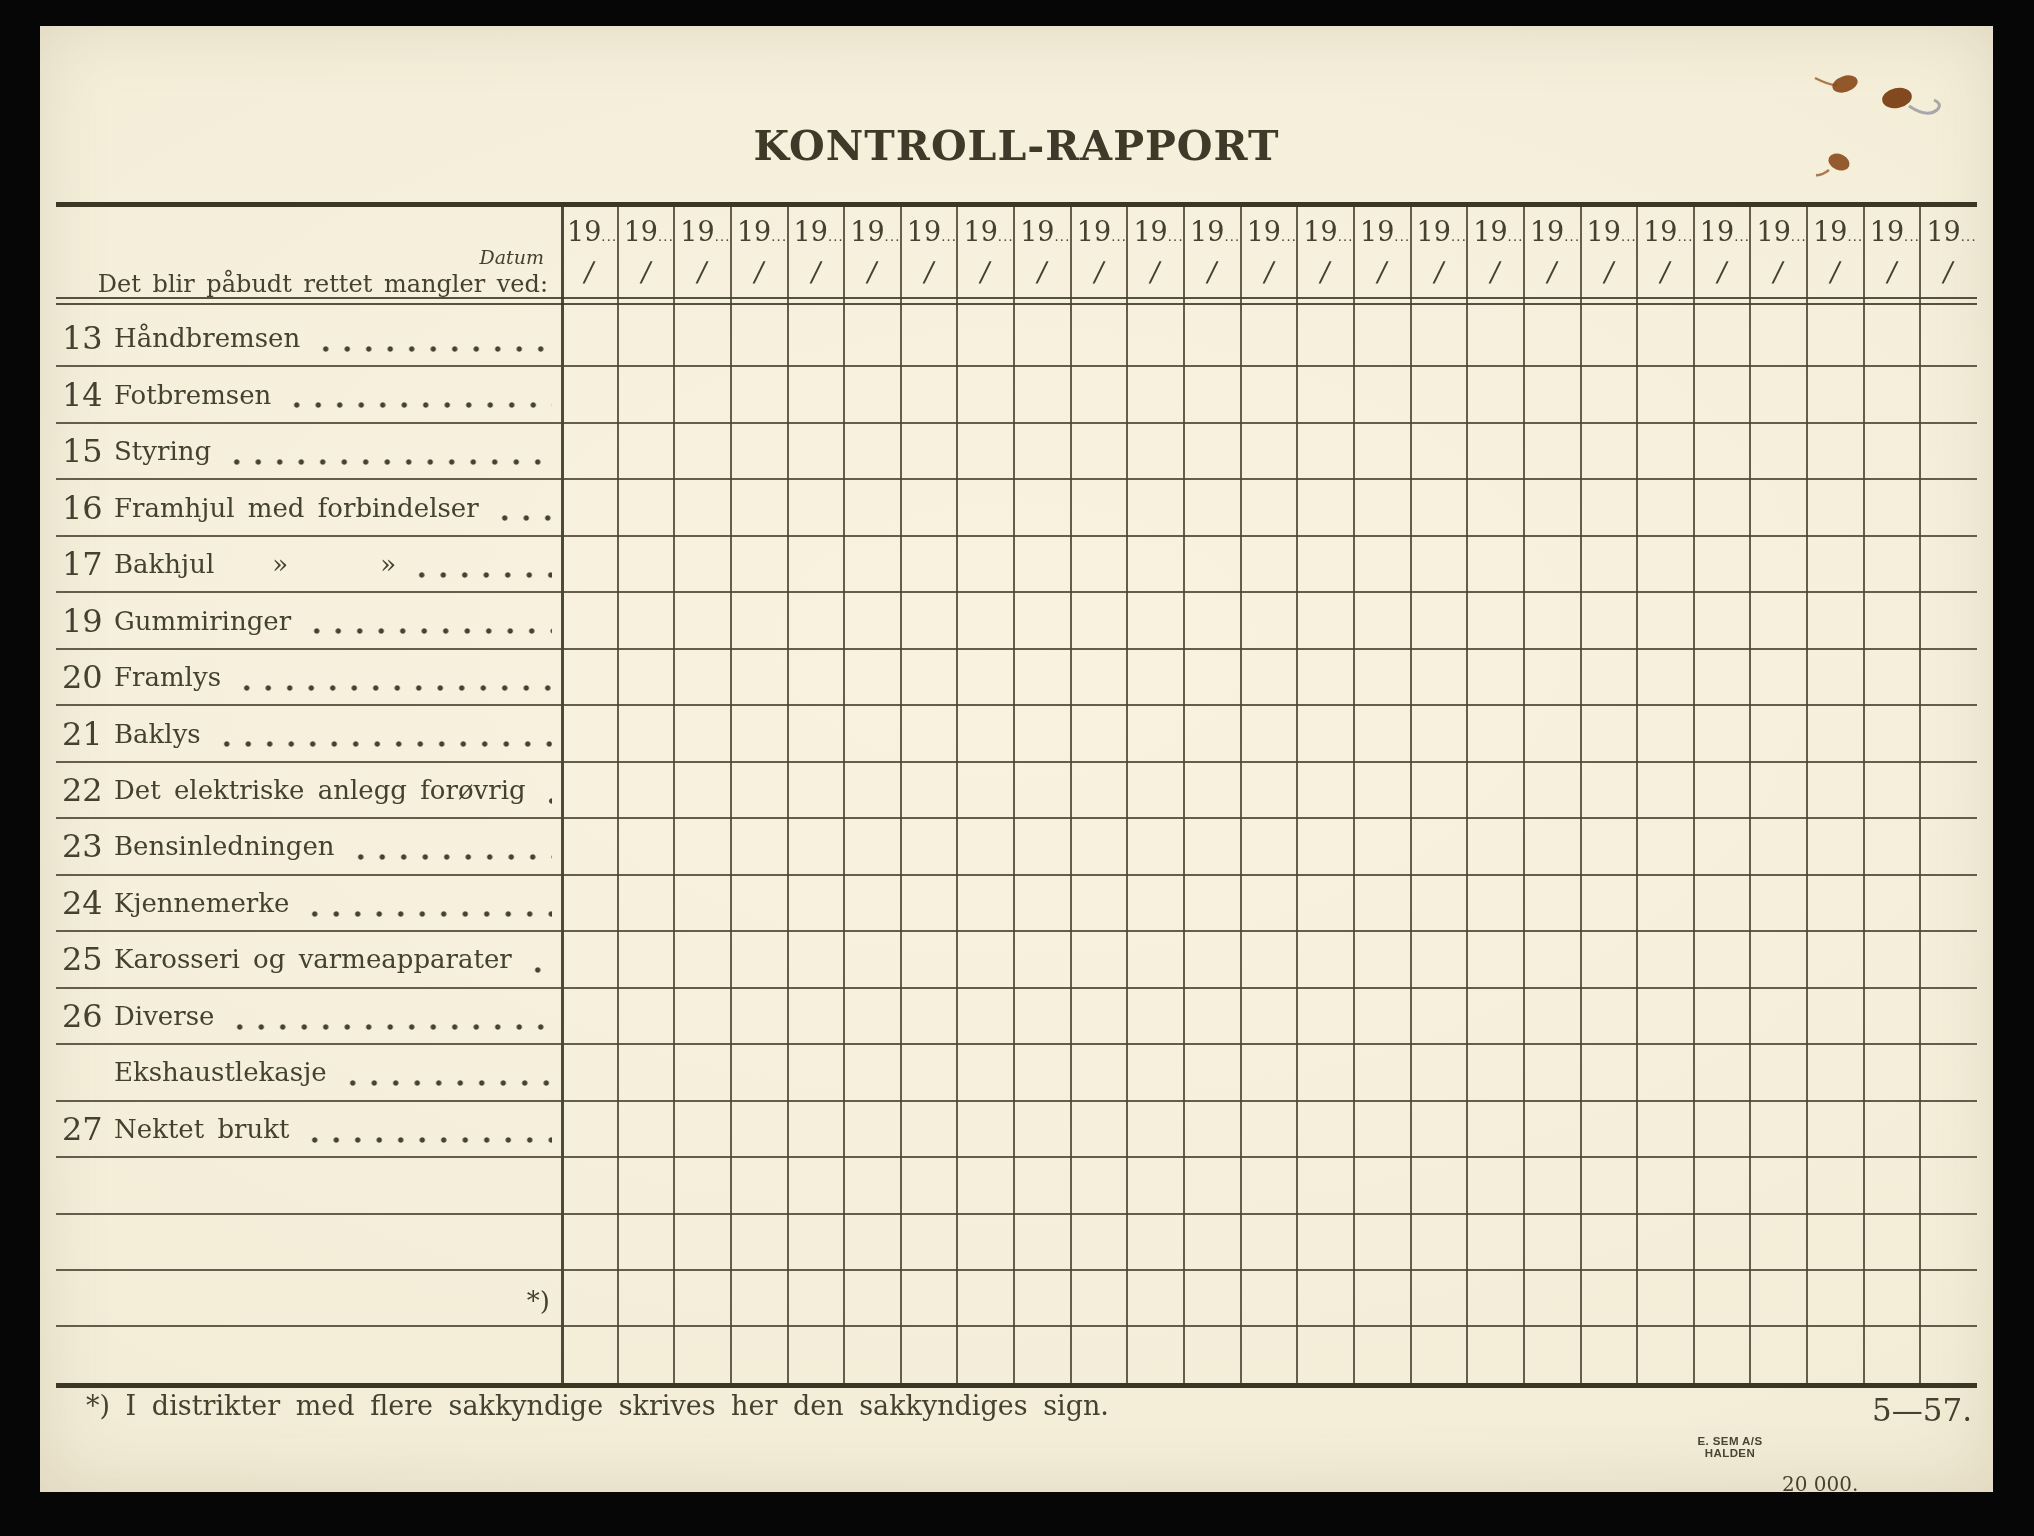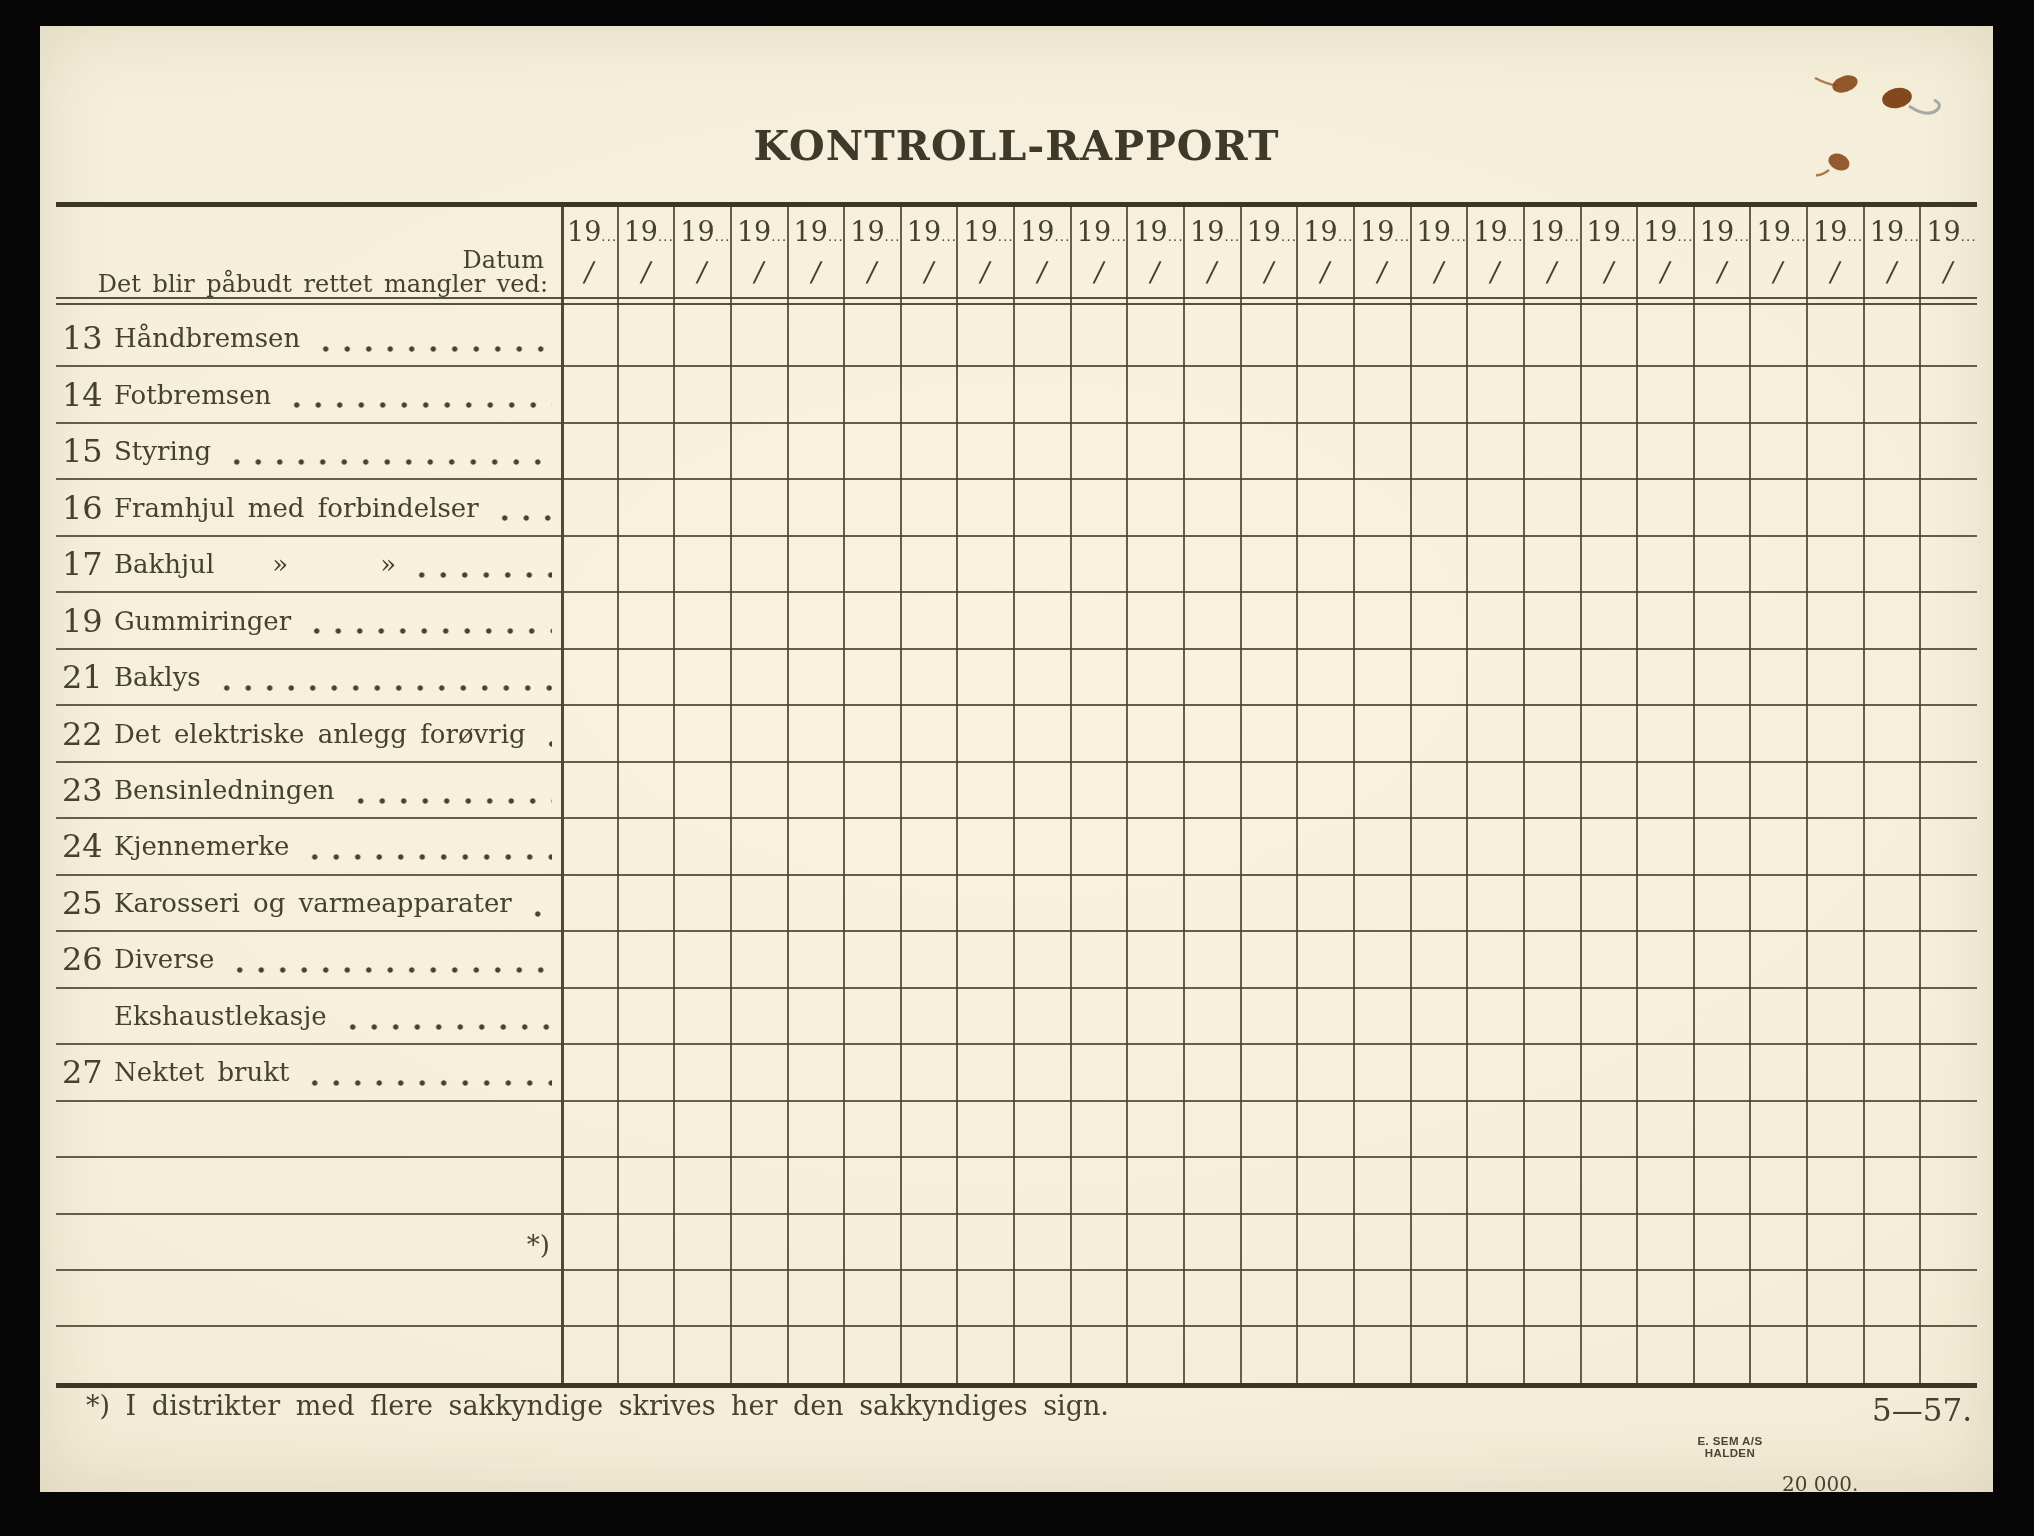--- a/index.html
+++ b/index.html
@@ -27,21 +27,21 @@
   
   .form-lines{position:absolute;left:16px;top:176px;width:1921px;height:1190px;pointer-events:none;}
   .b-top{position:absolute;left:0;top:0;width:100%;height:5px;background:var(--thick);}
   .dline{position:absolute;left:0;width:100%;height:2px;background:rgba(70,63,45,.9);}
   .d1{top:95px}.d2{top:101px}
   .v-sep{position:absolute;left:505px;top:0;width:3px;height:1184px;background:rgba(60,54,38,.9);}
   .b-bottom{position:absolute;left:0;top:1181px;width:100%;height:5px;background:var(--thick);}
   .hline{position:absolute;left:0;width:100%;height:2px;background:var(--line);}
   
   .label-head{position:absolute;left:16px;top:176px;width:506px;height:108px;}
-  .datum{position:absolute;top:44px;right:18px;font-size:24px;}
+  .datum{position:absolute;top:44px;right:18px;font-size:19px;font-style:italic;}
   .subtitle{position:absolute;bottom:12px;right:14px;font-size:24px;word-spacing:4px;white-space:nowrap;}
   
   .date-grid{position:absolute;left:522px;top:176px;width:1414px;height:1181px;display:flex;}
   .date-col{flex:1 1 0;border-left:2px solid var(--line);overflow:hidden;}
   .date-col:first-child{border-left:none;}
   .yr{padding:16px 0 0 5px;font-size:27px;line-height:1;white-space:nowrap;}
   .yrdots{font-size:13px;letter-spacing:1.2px;}
   .slash{margin-top:13px;text-align:center;font-size:27px;line-height:1;transform:skewX(-10deg);}
   
   .row-labels{position:absolute;left:16px;top:284px;width:506px;height:1073px;display:flex;flex-direction:column;}
@@ -215,20 +215,25 @@
       <div class="frow">
         <span class="num">17</span>
         <span class="lab">Bakhjul</span>
         <span class="ditto">»</span>
         <span class="ditto">»</span>
         <span class="leader"></span>
       </div>
       <div class="frow">
         <span class="num">19</span>
         <span class="lab">Gummiringer</span>
+        <span class="leader"></span>
+      </div>
+      <div class="frow">
+        <span class="num">20</span>
+        <span class="lab">Framlys</span>
         <span class="leader"></span>
       </div>
       <div class="frow">
         <span class="num">21</span>
         <span class="lab">Baklys</span>
         <span class="leader"></span>
       </div>
       <div class="frow">
         <span class="num">22</span>
         <span class="lab">Det elektriske anlegg forøvrig</span>

